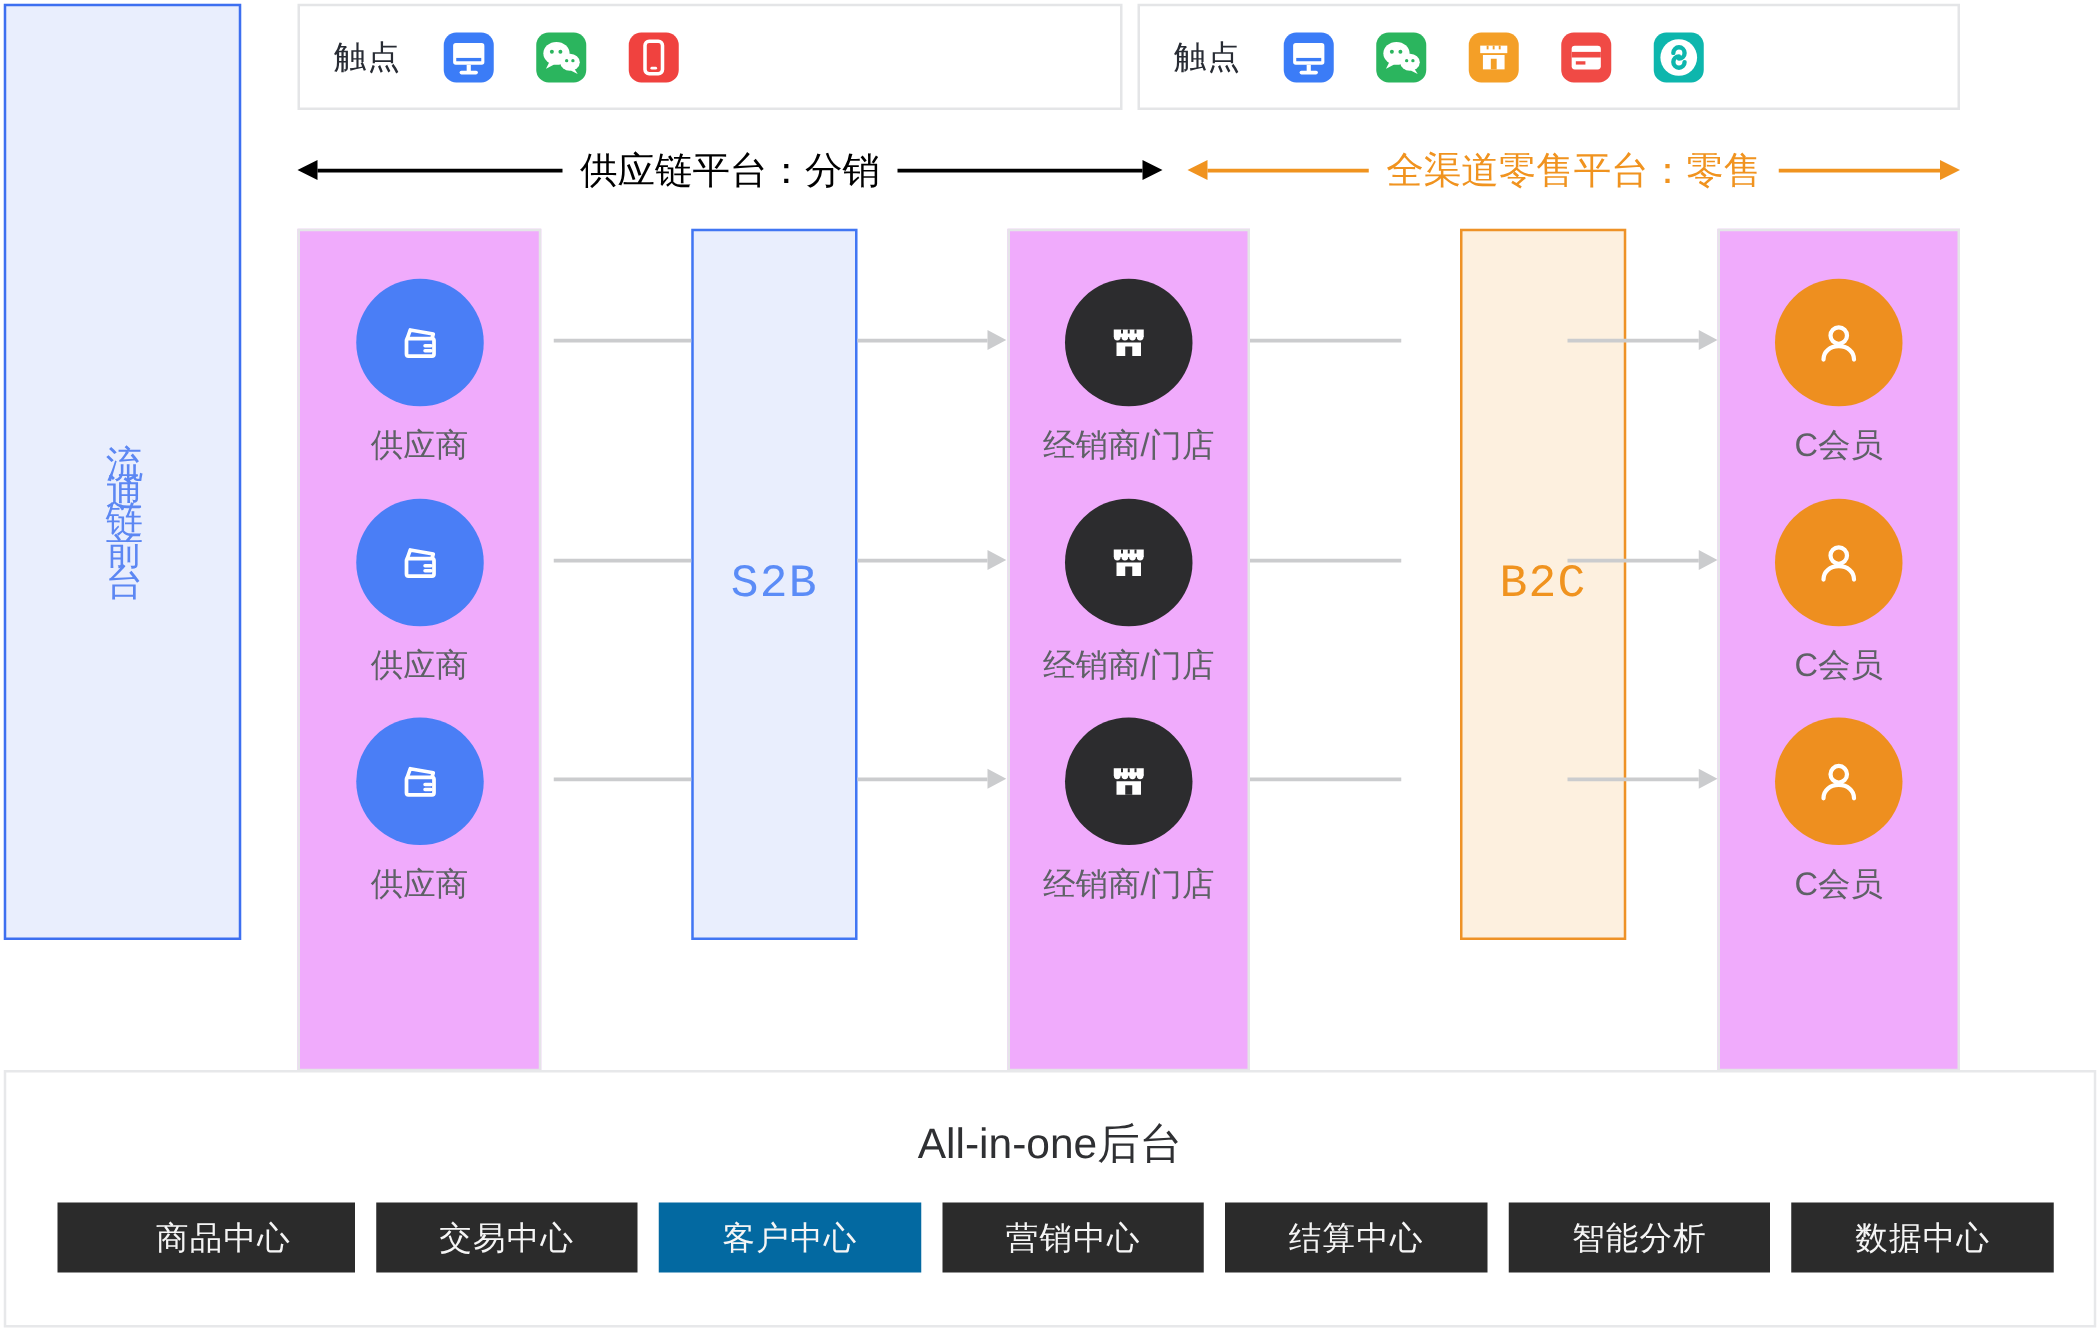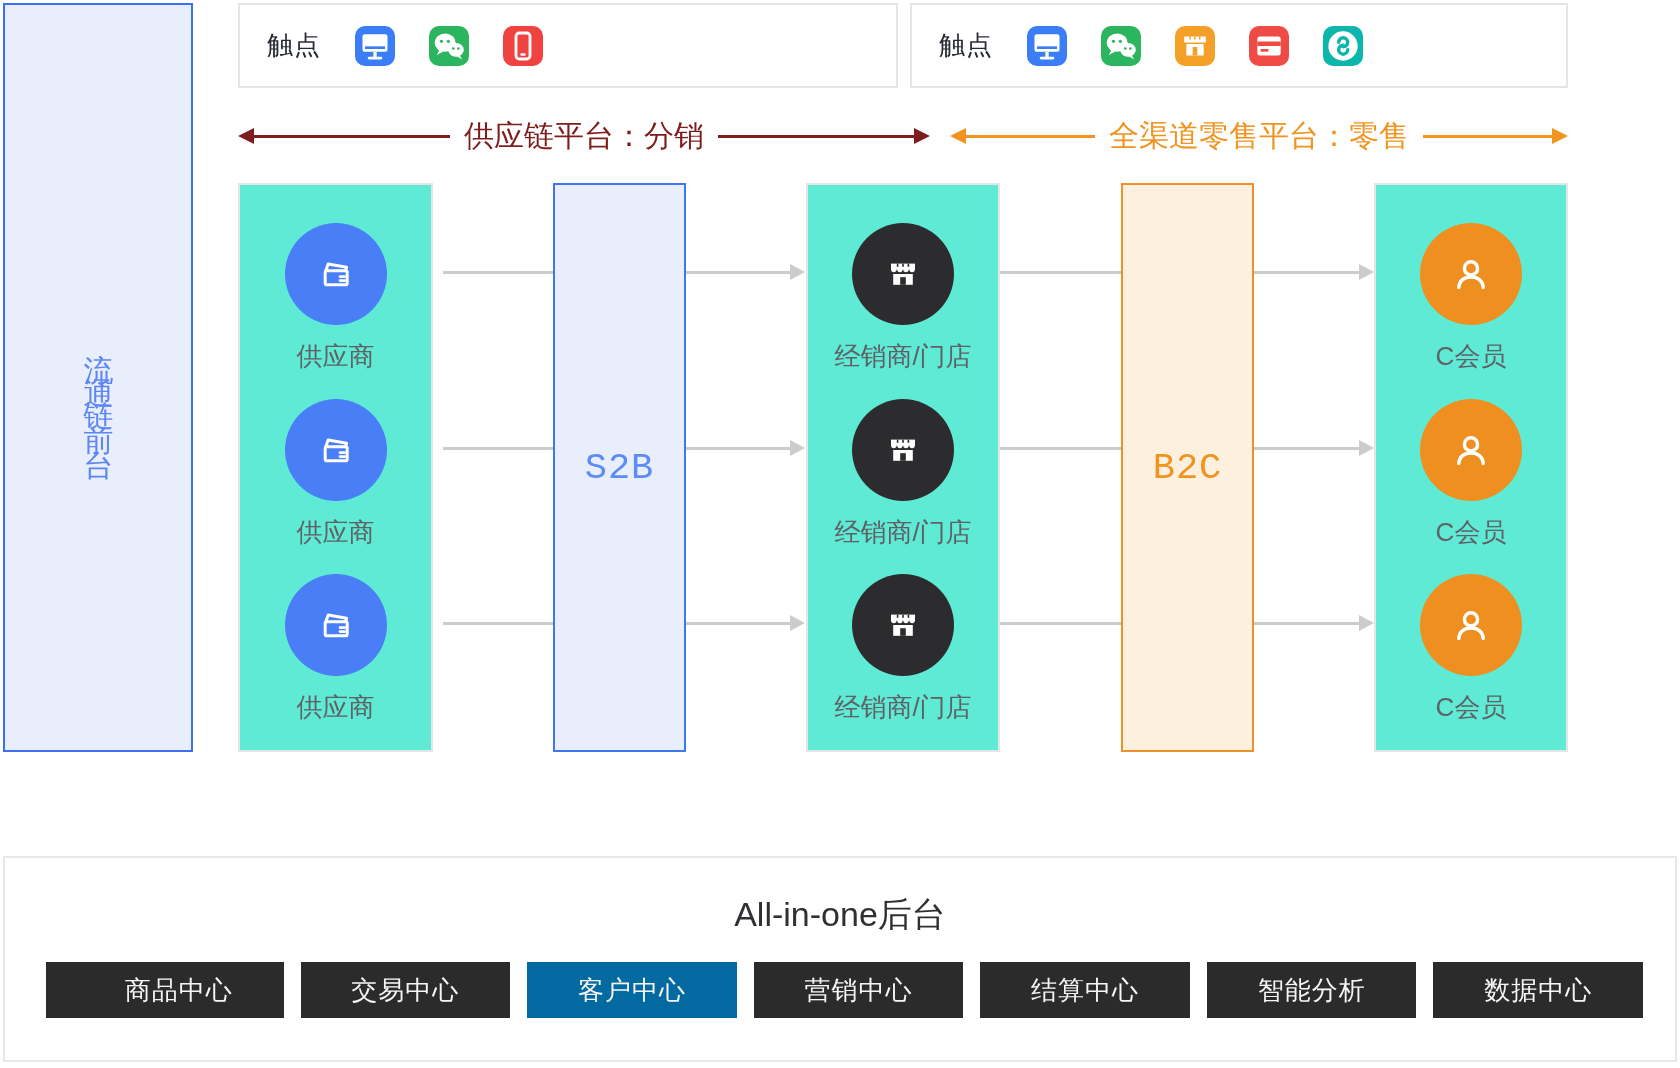--- a/index.html
+++ b/index.html
@@ -32,38 +32,38 @@
   }
   .tile svg { width:40px; height:40px; display:block; }
 
   
   .flow-arrow { top:119px; height:34px; display:flex; align-items:center; }
   .flow-arrow .line { flex:1; height:3px; background:currentColor; }
   .flow-arrow .atext { font-size:30px; font-weight:500; margin:0 14px; white-space:nowrap; }
   .ah { width:0; height:0; border-top:8px solid transparent; border-bottom:8px solid transparent; }
   .ah.l { border-right:16px solid currentColor; }
   .ah.r { border-left:16px solid currentColor; }
-  .flow-arrow.blue { color:#7f1d1d; }
+  .flow-arrow.blue { color:#000000; }
   .flow-arrow.orange { color:#f0931f; }
 
   
-  .col-box { top:183px; height:569px; background:#5eead4; border:2px solid #e4e5e7; }
+  .col-box { top:183px; height:674px; background:#f0abfc; border:2px solid #e4e5e7; }
   .node-group { position:absolute; left:0; right:0; display:flex; flex-direction:column; align-items:center; }
   .node-circle {
     width:102px; height:102px; border-radius:50%;
     display:flex; align-items:center; justify-content:center;
   }
   .node-circle svg { width:48px; height:48px; display:block; }
   .node-label { margin-top:14px; font-size:26px; color:#5e6166; white-space:nowrap; }
 
   
   .pillar { top:183px; height:569px; display:flex; align-items:center; justify-content:center; }
   .pillar.s2b { background:#e9eefd; border:2px solid #4176f3; }
   .pillar.s2b .pillar-text { color:#5b8cf7; }
-  .pillar.b2c { background:#fdf0df; border:2px solid #ee9227; }
+  .pillar.b2c { background:#fdf0df; border:2px solid #ee9227;margin-left:47px; }
   .pillar.b2c .pillar-text { color:#f0931f; }
   .pillar-text { font-size:37px; letter-spacing:1px;font-family:Liberation Mono, monospace; }
 
   
   .conn { height:3px; background:#cbccce; }
   .conn.head::after {
     content:""; position:absolute; right:-15px; top:-7px; width:0; height:0;
     border-top:8.5px solid transparent; border-bottom:8.5px solid transparent;
     border-left:15px solid #cbccce;
   }

